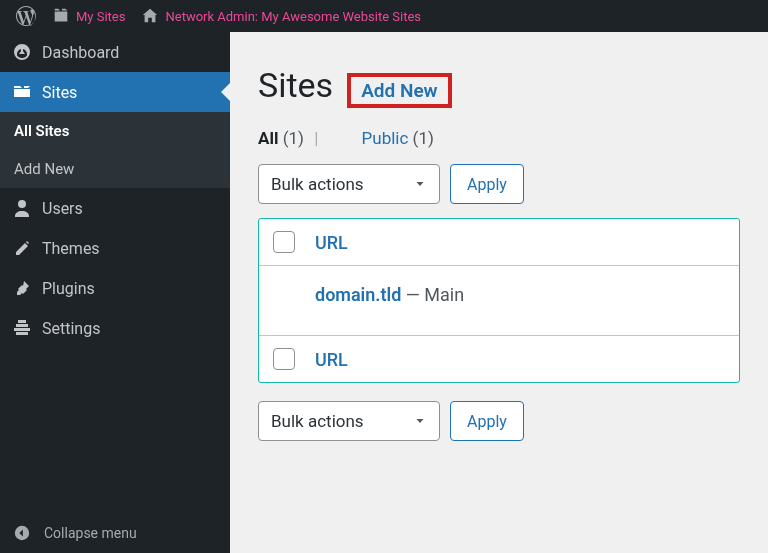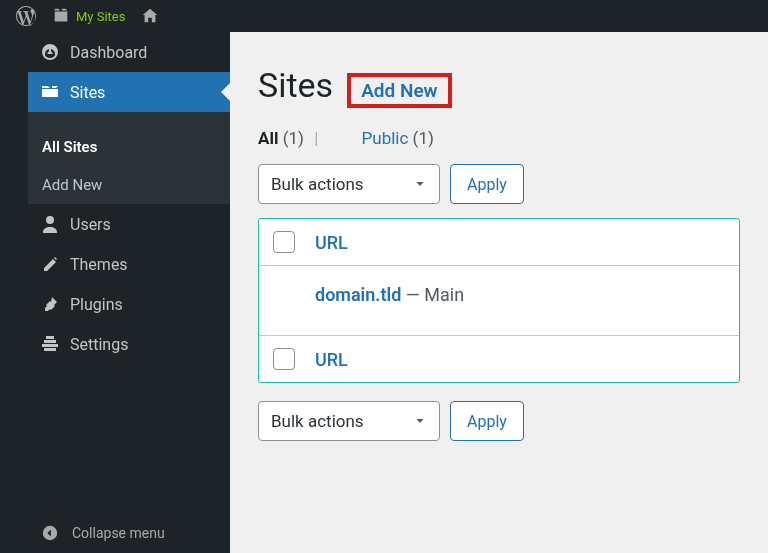--- a/index.html
+++ b/index.html
@@ -1,31 +1,31 @@
 <!DOCTYPE html>
 <html><head>
   <meta charset="utf-8">
   <style>
     * { margin: 0; padding: 0; box-sizing: border-box; font-family: -apple-system, BlinkMacSystemFont, "Segoe UI", Roboto, sans-serif; }
     body { width: 768px; height: 553px; overflow: hidden; background: #f0f0f1; }
     
-    .admin-bar { background: #1d2327; height: 32px; display: flex; align-items: center; padding: 0 8px; color: #84cc16; font-size: 13px; }
+    .admin-bar { background: #1d2327; height: 32px; display: flex; align-items: center; padding: 0 8px; color: #ec4899; font-size: 13px; }
     .admin-bar-item { display: flex; align-items: center; gap: 6px; padding: 0 8px; cursor: pointer; }
     .admin-bar .wp-logo { width: 20px; height: 20px; display: flex; align-items: center; justify-content: center; }
     
     .layout { display: flex; height: calc(100% - 32px); }
     
-    .sidebar { width: 230px; background: #1d2327; display: flex; flex-direction: column; padding-left: 28px; }
+    .sidebar { width: 230px; background: #1d2327; display: flex; flex-direction: column; }
     .menu-item { display: flex; align-items: center; gap: 10px; padding: 10px 12px; color: #c3c4c7; font-size: 16px; cursor: pointer; }
     .menu-item.active { background: #2271b1; color: #fff; position: relative; }
     .menu-item.active::after { content: ""; position: absolute; right: -1px; top: 50%; transform: translateY(-50%); border: 10px solid transparent; border-right-color: #f0f0f1; }
     .menu-icon { width: 20px; height: 20px; display: flex; align-items: center; justify-content: center; fill: currentColor; }
     .submenu { background: #2c3338; }
     .submenu-item { padding: 10px 14px; color: #c3c4c7; font-size: 15px; cursor: pointer; }
-    .submenu-item.current { color: #fff; font-weight: 600; margin-top: 16px; }
+    .submenu-item.current { color: #fff; font-weight: 600; }
     .collapse { display: flex; align-items: center; gap: 12px; padding: 10px 12px; color: #a7aaad; font-size: 14px; cursor: pointer; margin-top: auto; }
     
     .content { flex: 1; background: #f0f0f1; padding: 15px 28px; position: relative; }
     .page-header { display: flex; align-items: baseline; gap: 14px; margin-top: 18px; margin-bottom: 20px; }
     .page-title { font-size: 34px; font-weight: 400; color: #1d2327; }
     .add-new-box { border: 4px solid #d02121; padding: 2px 10px; }
     .add-new { color: #2271b1; font-size: 19px; font-weight: 600; cursor: pointer; }
     
     .filters { font-size: 17px; color: #50575e; margin-bottom: 16px; }
     .filters .sep { color: #aaa; margin: 0 6px; }
@@ -65,20 +65,21 @@
         </svg>
     </span>
     <span>My Sites</span>
   </div>
   <div class="admin-bar-item">
     <span>
       <svg viewBox="0 0 20 20" width="18" height="18" fill="#a7aaad">
           <path d="M10 2l8 7h-2v8h-4v-5H8v5H4v-8H2z"></path>
         </svg>
     </span>
+    <span>Network Admin: My Awesome Website Sites</span>
   </div>
 </div>
 
 <div class="layout">
   <div class="sidebar">
     <div class="menu-item">
       <span class="menu-icon">
         <svg viewBox="0 0 20 20" width="20" height="20">
             <path fill="currentColor" d="M10 2a8 8 0 100 16 8 8 0 000-16zm0 14a6 6 0 01-5.2-3H5v-1a5 5 0 0110 0v1h.2A6 6 0 0110 16zm1-7V6H9v3l-2 3h6z"></path>
           </svg>

